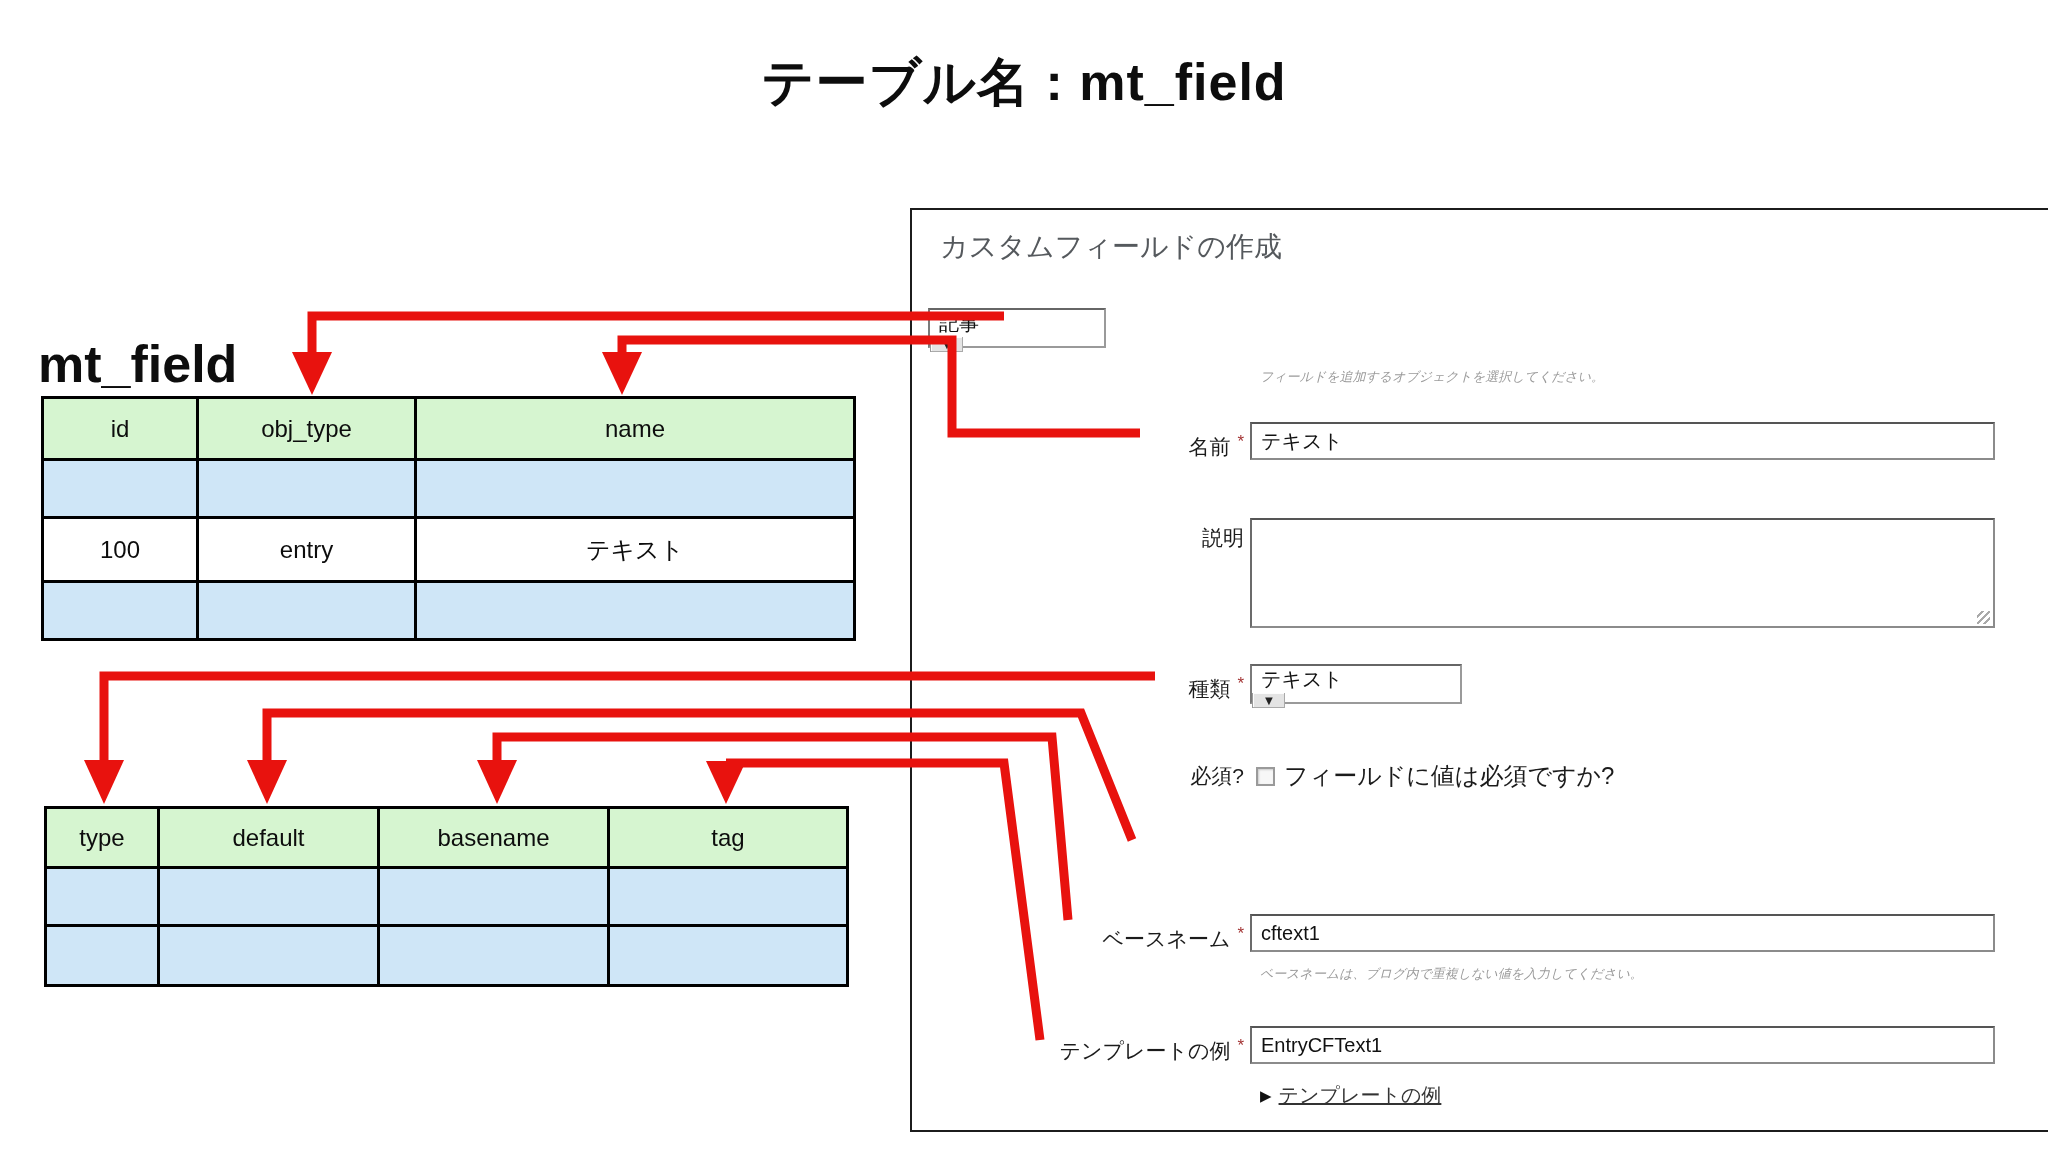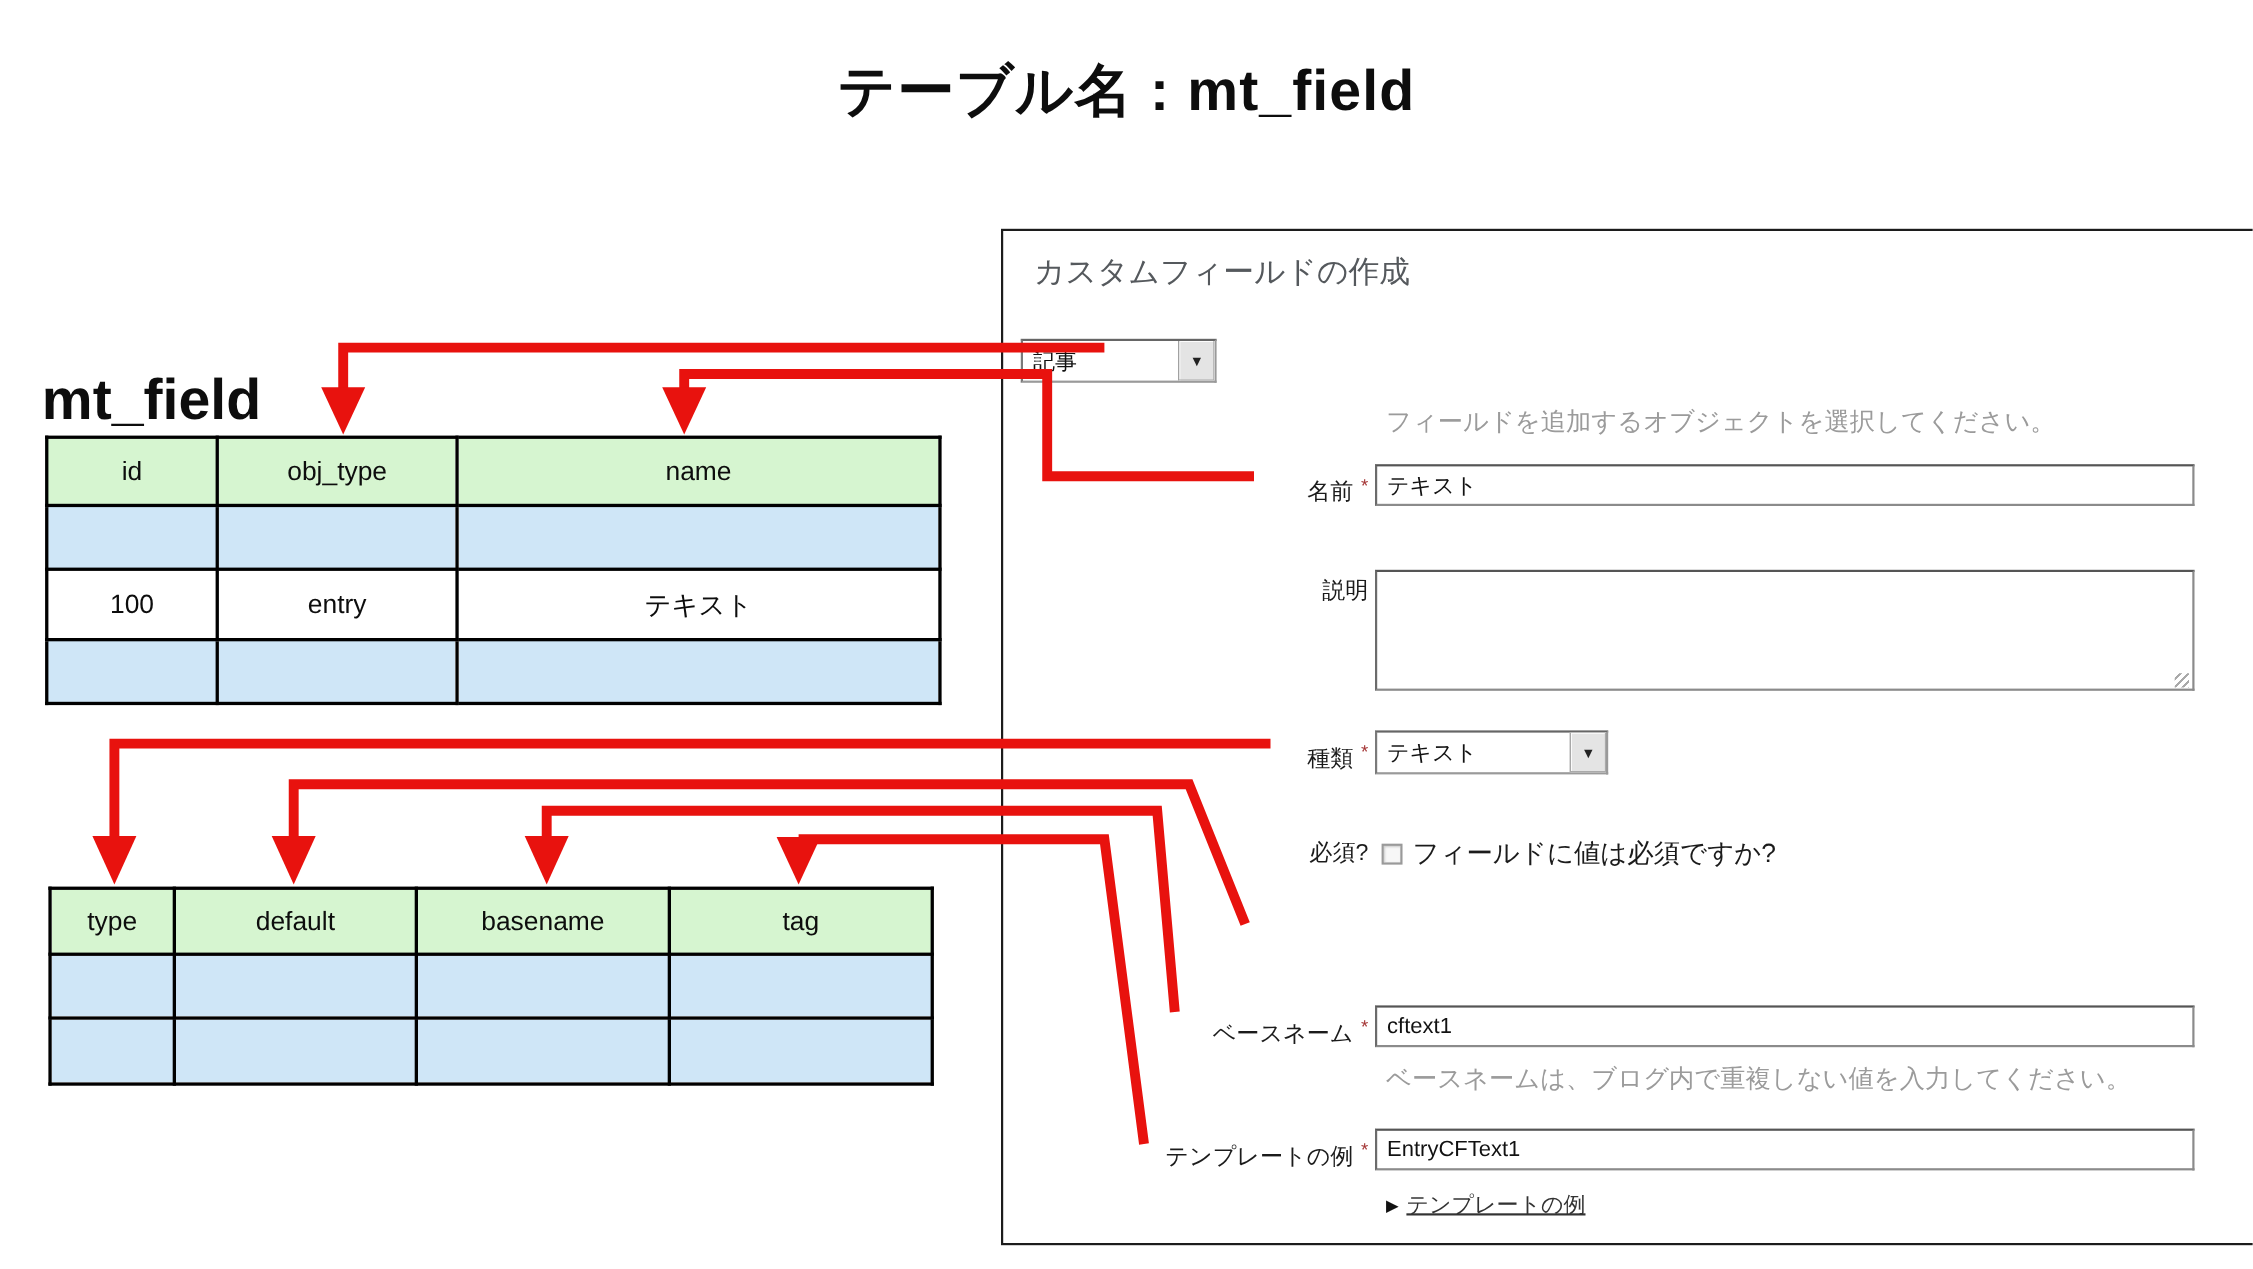--- a/index.html
+++ b/index.html
@@ -33,27 +33,27 @@
        border-top-color:#555;border-left-color:#6b6b6b;background:#fff;
        font-family:"Liberation Sans","DejaVu Sans",sans-serif;
        font-size:20px;color:#111;padding:0 9px;outline:none;}
   .tarea-wrap{position:relative;margin-left:6px;}
   .tarea{box-sizing:border-box;width:745px;height:110px;border:2px solid #8b8b8b;
          border-top-color:#555;border-left-color:#6b6b6b;background:#fff;resize:none;
          font-family:"Liberation Sans","DejaVu Sans",sans-serif;font-size:20px;padding:6px 9px;outline:none;}
   .grip{position:absolute;right:5px;bottom:8px;width:13px;height:13px;cursor:nwse-resize;
         background:repeating-linear-gradient(135deg,transparent 0 3px,#a9a9a9 3px 5px);}
   .sel{box-sizing:border-box;height:40px;border:2px solid #9a9a9a;border-top-color:#666;
-       border-left-color:#7a7a7a;background:#fff;display:flex;align-items:stretch;margin-left:6px;}
+       border-left-color:#7a7a7a;background:#fff;display:flex;align-items:stretch;margin-left:6px;flex-direction:column;}
   .selval{flex:1;display:flex;align-items:center;padding-left:9px;font-size:20px;color:#111;}
   .selbtn{width:32px;display:flex;align-items:center;justify-content:center;
           background:#e4e4e4;border:1px solid #9a9a9a;border-right:none;border-top:none;border-bottom:none;
           box-shadow:inset -1px -1px 0 #aaa, inset 1px 1px 0 #fdfdfd;
           font-size:13px;color:#222;cursor:pointer;}
-  .fnote{position:absolute;left:348px;color:var(--c-note);font-size:23px;white-space:nowrap;}
+  .fnote{position:absolute;left:348px;font-style:italic;color:var(--c-note);font-size:13px;white-space:nowrap;}
   .cbrow{align-items:center;}
   .cbrow .flabel{line-height:22px;}
   .cb{box-sizing:border-box;width:19px;height:19px;margin-left:12px;border:2px solid #9a9a9a;
       background:#f7f7f7;box-shadow:inset 1px 1px 2px rgba(0,0,0,.18);cursor:pointer;}
   .cbtext{margin-left:9px;font-size:24px;color:#1b1b1b;white-space:nowrap;}
   .linkrow{position:absolute;left:348px;display:flex;align-items:center;}
   .tri{font-size:15px;color:#111;margin-right:7px;}
   .tmpl-link{font-size:20px;color:#333;text-decoration:underline;cursor:pointer;}
 
   

